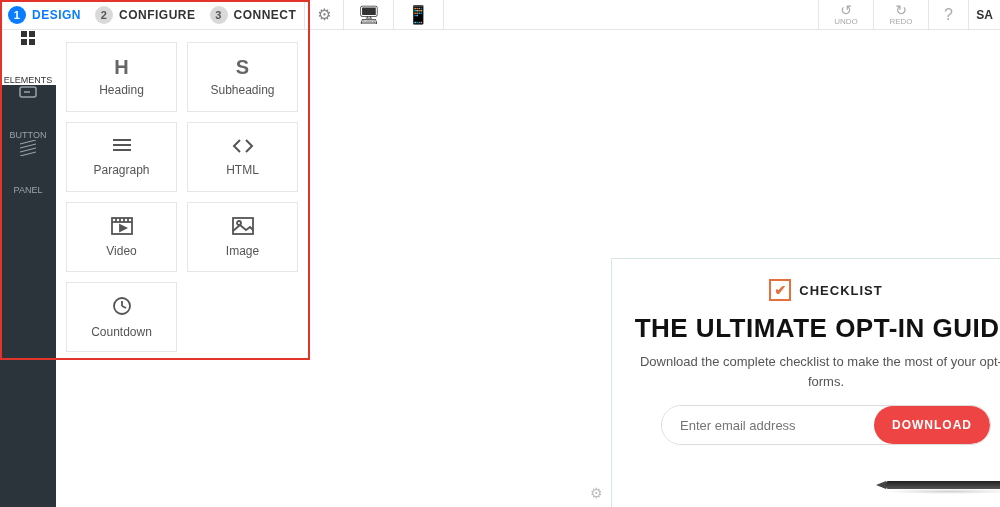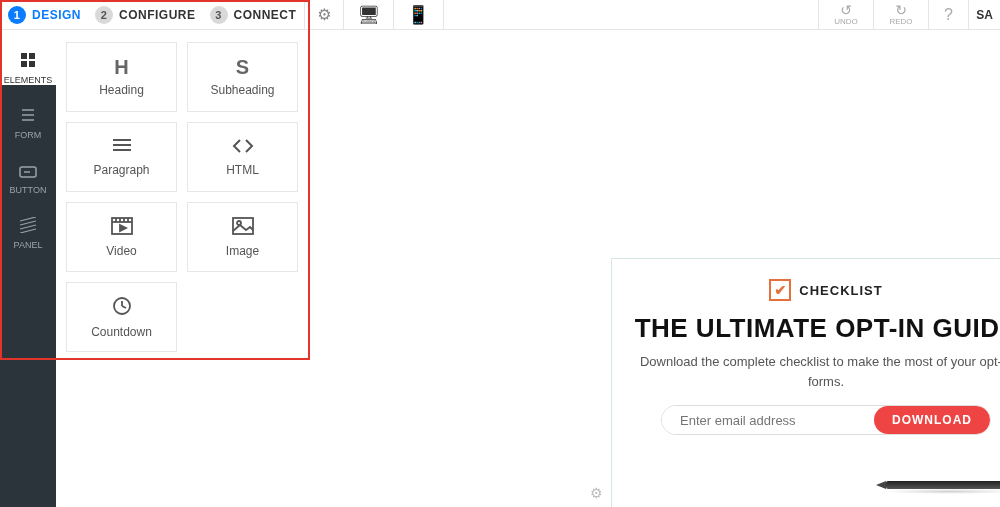--- a/index.html
+++ b/index.html
@@ -19,21 +19,21 @@
   .top-spacer{flex:1;}
   .top-actions{display:flex;align-items:center;height:100%;}
   .ta-btn{width:55px;height:100%;display:flex;flex-direction:column;align-items:center;justify-content:center;font-size:8px;color:#aaa;border-left:1px solid #e5e5e5;cursor:pointer;}
   .ta-btn .ta-ico{font-size:14px;line-height:1;}
   .ta-help{width:40px;height:100%;display:flex;align-items:center;justify-content:center;color:#aaa;font-size:16px;border-left:1px solid #e5e5e5;cursor:pointer;}
   .ta-save{width:32px;height:100%;display:flex;align-items:center;justify-content:center;color:#333;font-size:12px;font-weight:600;border-left:1px solid #e5e5e5;cursor:pointer;overflow:hidden;}
 
   
   .main{display:flex;height:477px;}
   .sidebar{width:56px;background:#2b333b;display:flex;flex-direction:column;}
-  .sb-item{height:55px;display:flex;flex-direction:column;align-items:center;justify-content:flex-end;color:#9aa3ad;font-size:9px;gap:4px;cursor:pointer;}
+  .sb-item{height:55px;display:flex;flex-direction:column;align-items:center;justify-content:space-between;color:#9aa3ad;font-size:9px;gap:4px;cursor:pointer;}
   .sb-item.active{background:#fff;color:#333;}
   .sb-ico{font-size:16px;line-height:1;}
 
   
   .panel-area{position:relative;flex:1;}
   .elements-panel{position:absolute;left:0;top:0;width:252px;padding:12px 10px;display:grid;grid-template-columns:1fr 1fr;gap:10px;}
   .el-card{background:#fff;border:1px solid #e6e6e6;height:70px;display:flex;flex-direction:column;align-items:center;justify-content:center;gap:6px;cursor:grab;color:#555;font-size:12px;}
   .el-ico{font-size:20px;font-weight:700;color:#666;line-height:1;}
   .el-ico.light{font-weight:400;}
 
@@ -41,21 +41,21 @@
   .red-box{position:absolute;left:0;top:0;width:310px;height:360px;border:2px solid #e2342a;pointer-events:none;z-index:50;}
 
   
   .canvas-wrap{position:absolute;left:555px;top:228px;width:430px;height:252px;border:1px solid #d6e9e0;background:#fff;padding:20px 20px 10px;display:flex;flex-direction:column;align-items:center;}
   .canvas-gear{position:absolute;left:-22px;bottom:8px;color:#bbb;font-size:14px;}
   .chk-row{display:flex;align-items:center;gap:8px;margin-bottom:6px;}
   .chk-box{width:22px;height:22px;border:2px solid #e6703c;display:flex;align-items:center;justify-content:center;color:#e6703c;font-size:14px;font-weight:900;}
   .chk-label{font-size:13px;font-weight:700;letter-spacing:1px;color:#222;}
   .big-title{font-size:26px;font-weight:800;letter-spacing:.5px;color:#111;margin:6px 0 8px;text-align:center;white-space:nowrap;}
   .sub-txt{font-size:13px;color:#555;text-align:center;line-height:1.5;margin-bottom:14px;}
-  .form-row{display:flex;width:330px;height:30px;border-radius:21px;overflow:hidden;border:1px solid #dcdcdc;}
+  .form-row{display:flex;width:330px;height:40px;border-radius:21px;overflow:hidden;border:1px solid #dcdcdc;}
   .email-in{flex:1;border:none;padding:0 18px;font-size:13px;color:#888;outline:none;}
   .dl-btn{width:130px;background:#ef4444;color:#fff;border:none;font-size:12px;font-weight:700;letter-spacing:1px;cursor:pointer;border-radius:21px;}
   .pen{position:absolute;right:14px;bottom:14px;width:150px;height:18px;}
   .pen-body{position:absolute;left:10px;top:4px;width:125px;height:8px;background:linear-gradient(#222,#555);border-radius:2px;}
   .pen-tip{position:absolute;left:0;top:4px;width:0;height:0;border-top:4px solid transparent;border-bottom:4px solid transparent;border-right:10px solid #444;}
   .pen-shadow{position:absolute;left:6px;top:12px;width:135px;height:5px;background:radial-gradient(ellipse at center,rgba(0,0,0,.18),transparent 70%);}
 </style>
 </head>
 <body>
 
@@ -114,30 +114,20 @@
             <rect x="1" y="1" width="6" height="6" fill="#333"></rect>
             <rect x="9" y="1" width="6" height="6" fill="#333"></rect>
             <rect x="1" y="9" width="6" height="6" fill="#333"></rect>
             <rect x="9" y="9" width="6" height="6" fill="#333"></rect>
           </svg>
       </span>
       <span>ELEMENTS</span>
     </div>
     <div class="sb-item">
       <span class="sb-ico">
-        <svg width="16" height="16" stroke="#9aa3ad" stroke-width="1.5" fill="none">
-            <line x1="2" y1="3" x2="14" y2="3"></line>
-            <line x1="2" y1="8" x2="14" y2="8"></line>
-            <line x1="2" y1="13" x2="14" y2="13"></line>
-          </svg>
-      </span>
-      <span>FORM</span>
-    </div>
-    <div class="sb-item">
-      <span class="sb-ico">
         <svg width="18" height="12" stroke="#9aa3ad" stroke-width="1.5" fill="none">
             <rect x="1" y="1" width="16" height="10" rx="2"></rect>
             <line x1="5" y1="6" x2="11" y2="6"></line>
           </svg>
       </span>
       <span>BUTTON</span>
     </div>
     <div class="sb-item">
       <span class="sb-ico">
         <svg width="16" height="16" stroke="#9aa3ad" stroke-width="1.2">

